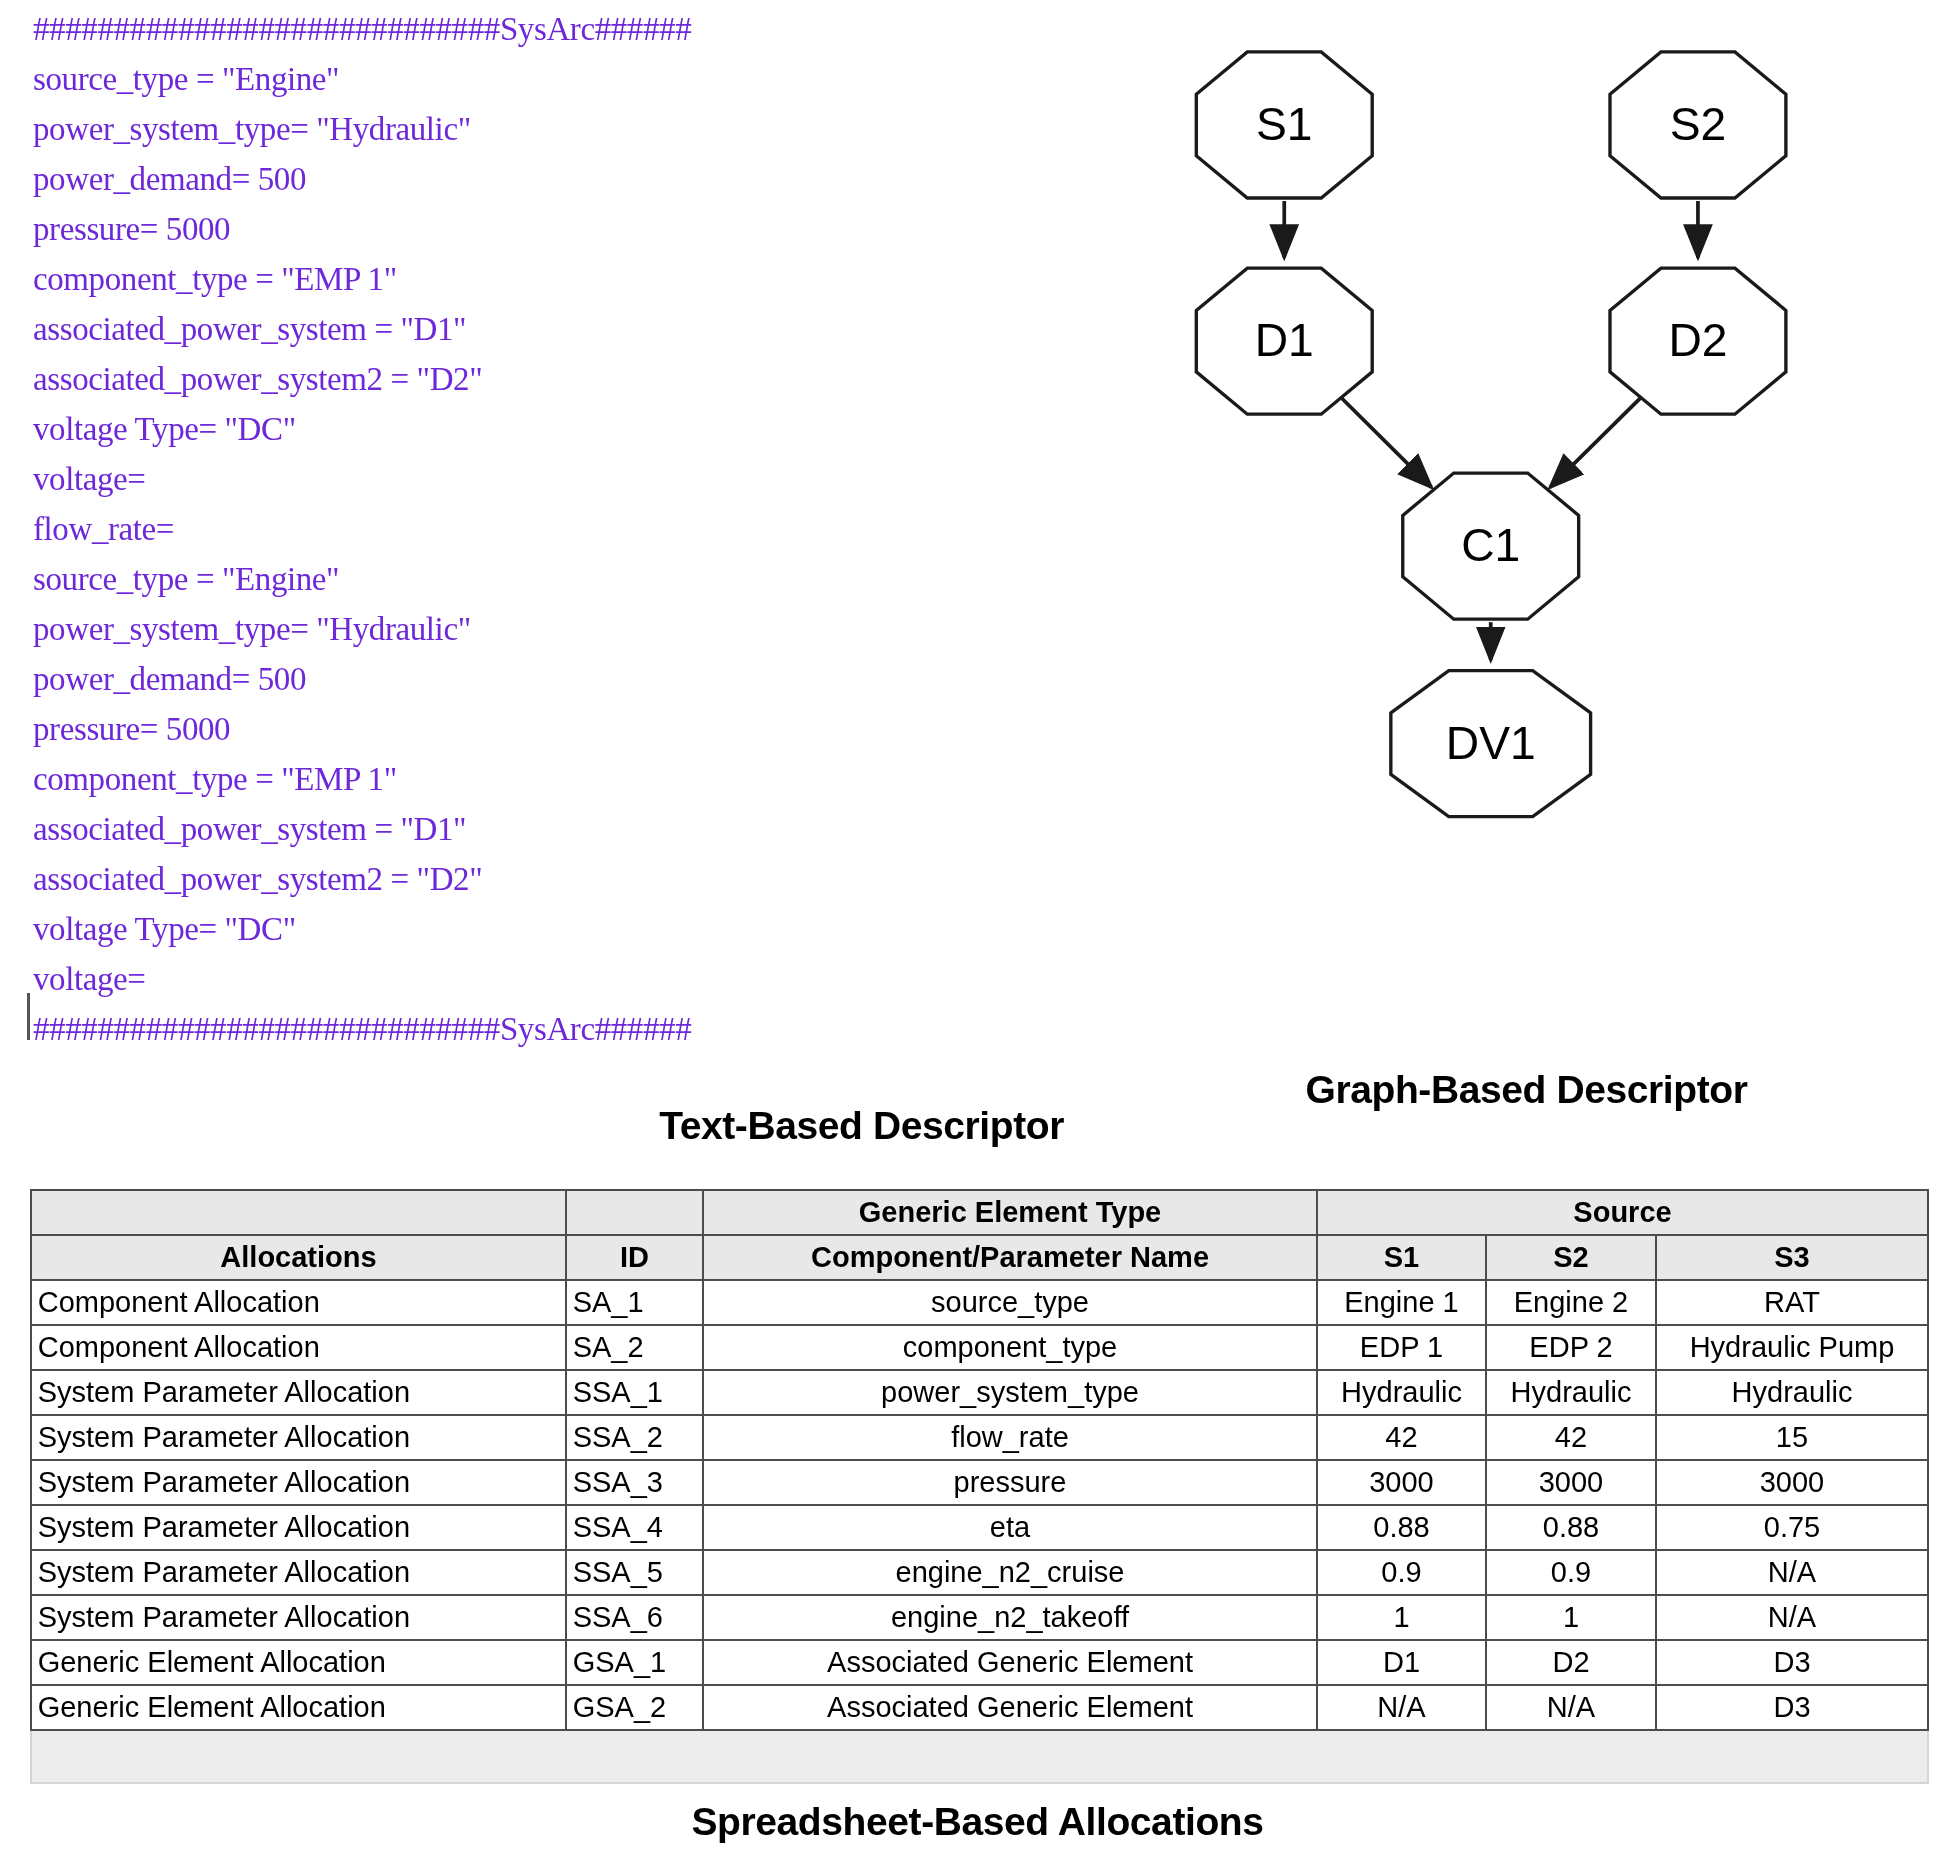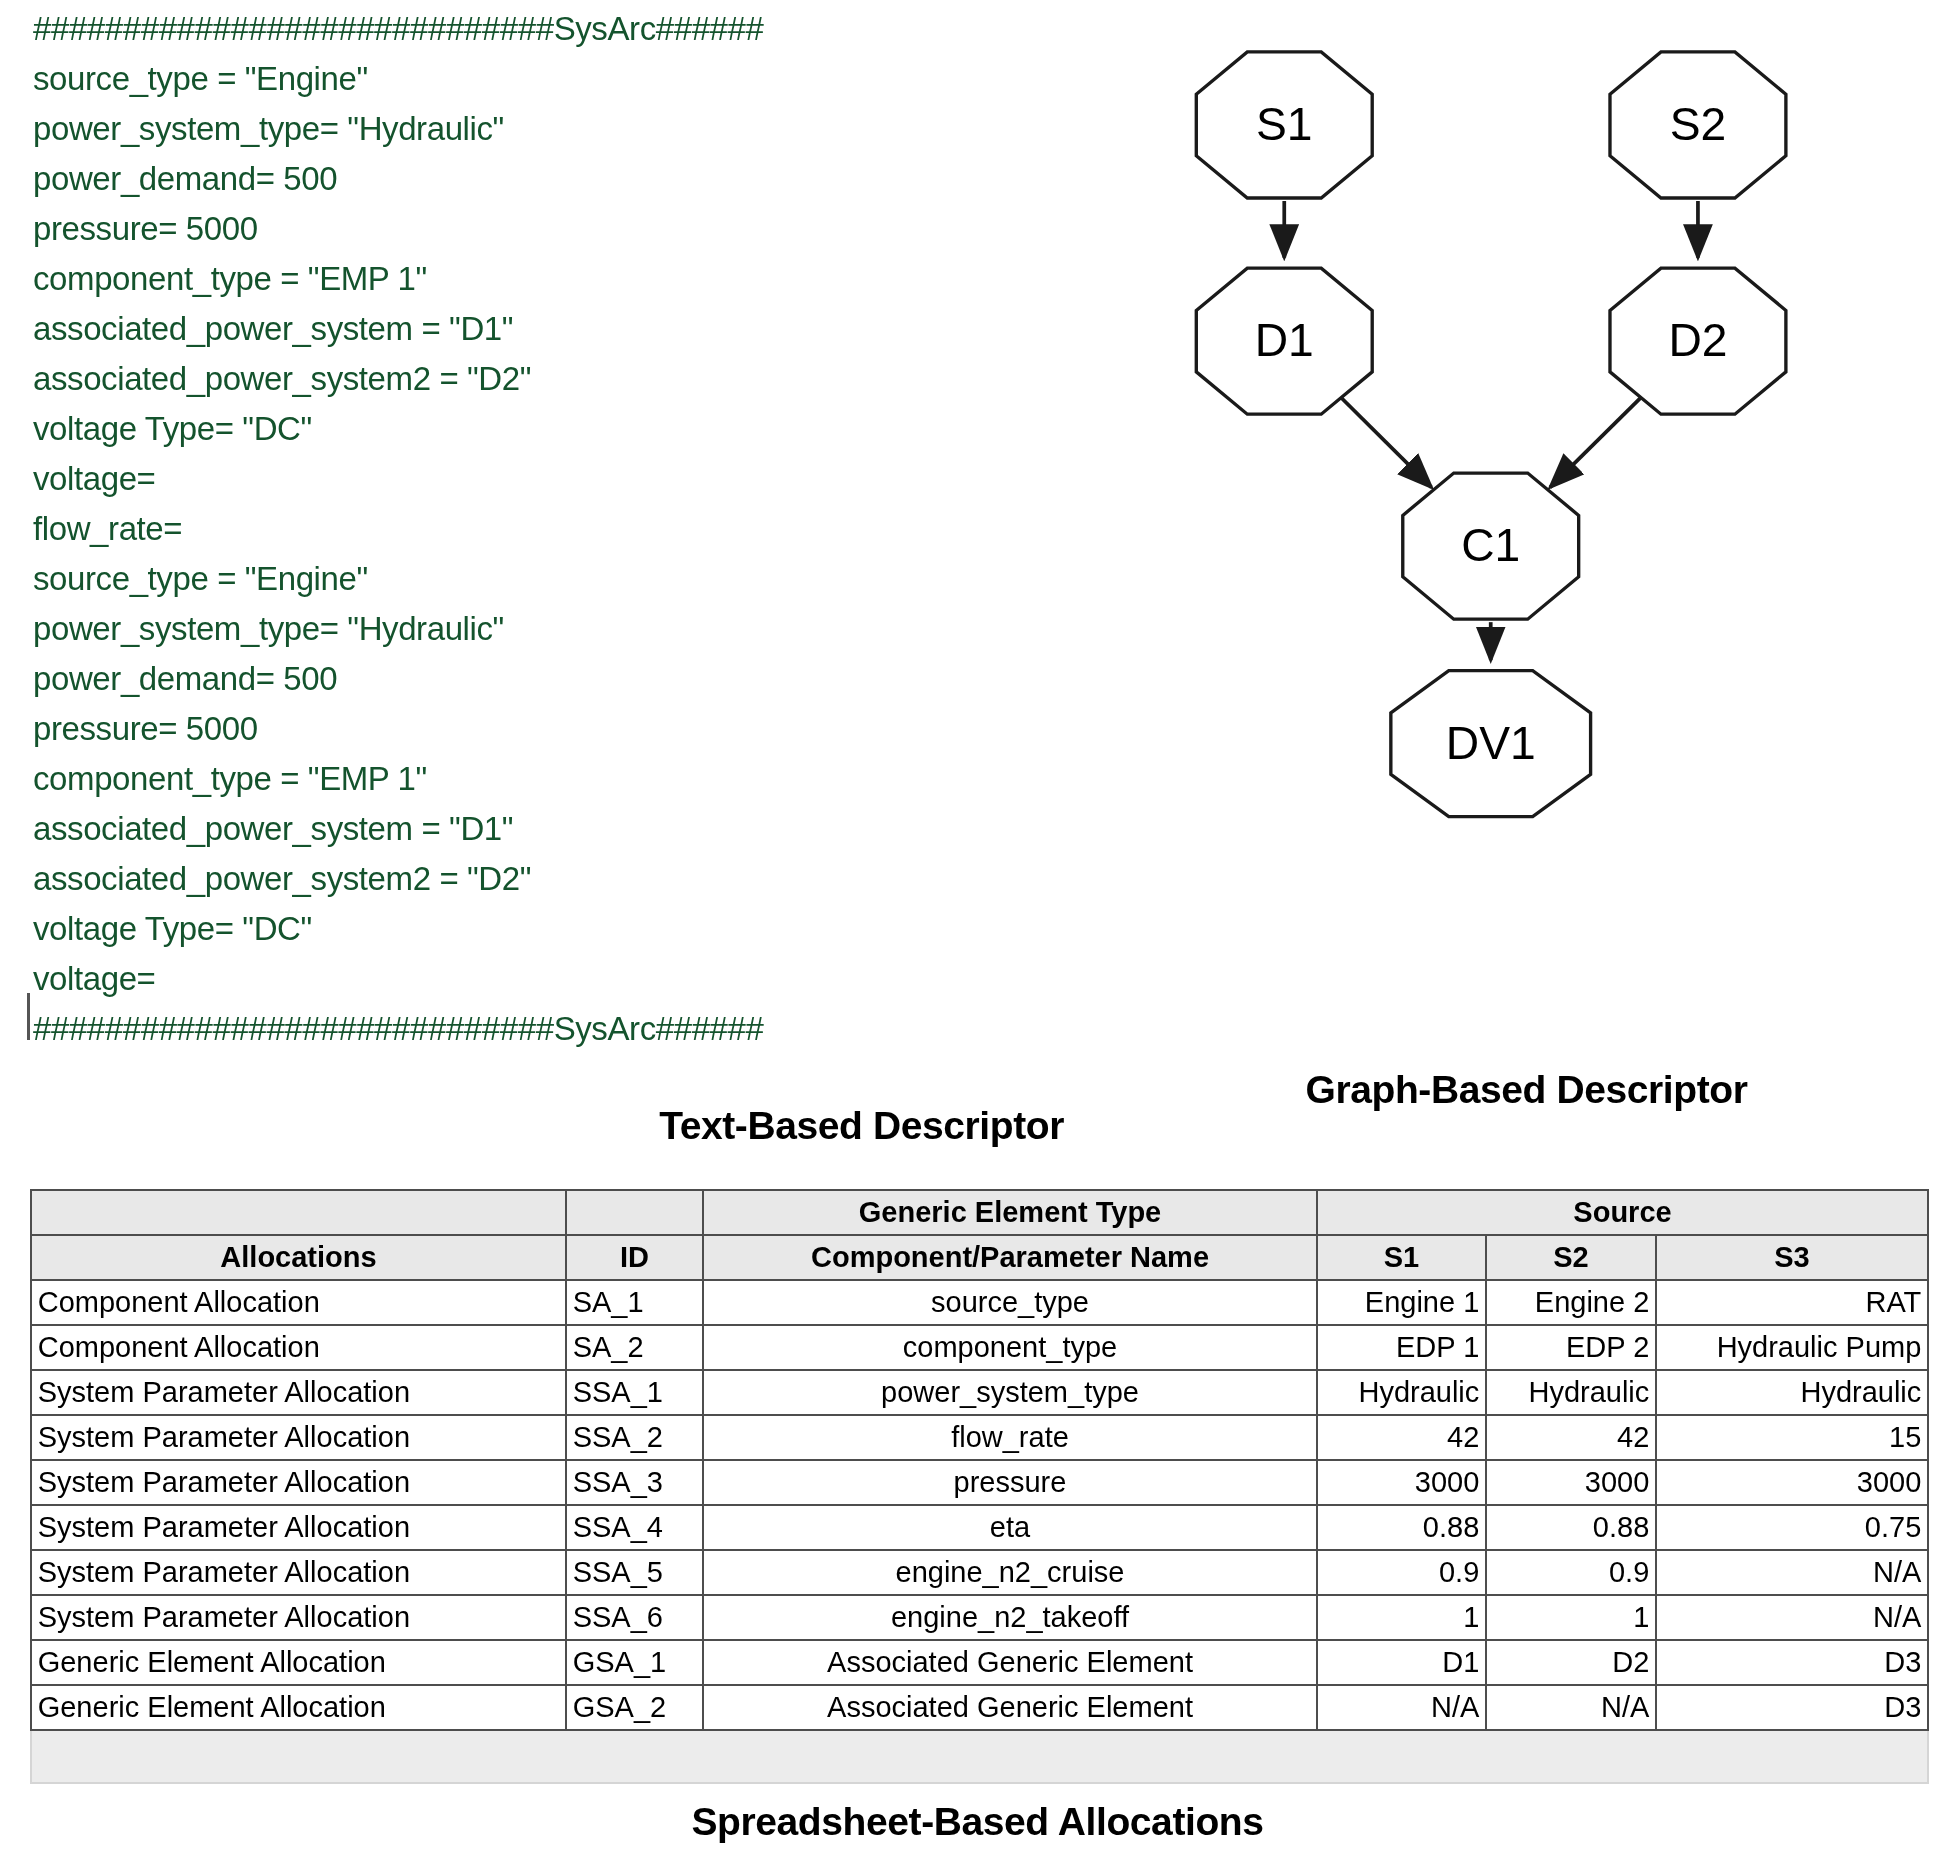--- a/index.html
+++ b/index.html
@@ -17,26 +17,26 @@
   }
 
   
   #text-descriptor {
     position: absolute;
     left: 33px;
     top: 4.3px;
     width: 1064px;
   }
   #code-block {
-    font-family: Liberation Sans, sans-serif;
+    font-family: Liberation Serif, serif;
     font-size: 33px;
     line-height: 50px;
     white-space: pre;
     letter-spacing: -0.4px;
-    color: #14532d;
+    color: #6d28d9;
   }
   .code-line {
     white-space: pre;
     position: relative;
   }
   .code-line.with-caret::before {
     content: "";
     position: absolute;
     left: -5.7px;
     top: -11.5px;
@@ -141,21 +141,21 @@
     text-align: left;
     padding-left: 10px;
     background: #ffffff;
     margin-left: 48px;
   }
   td.param-cell {
     text-align: center;
     background: #ffffff;
   }
   td.val-cell {
-    text-align: right;
+    text-align: center;
     background: #ffffff;
     margin-left: 19px;
   }
   tr.footer-row td {
     background: #ececec;
     height: 53px;
     border: 2.2px solid #d5d5d5;
     border-top: 2.9px solid #4d4d4d;
   }
   

